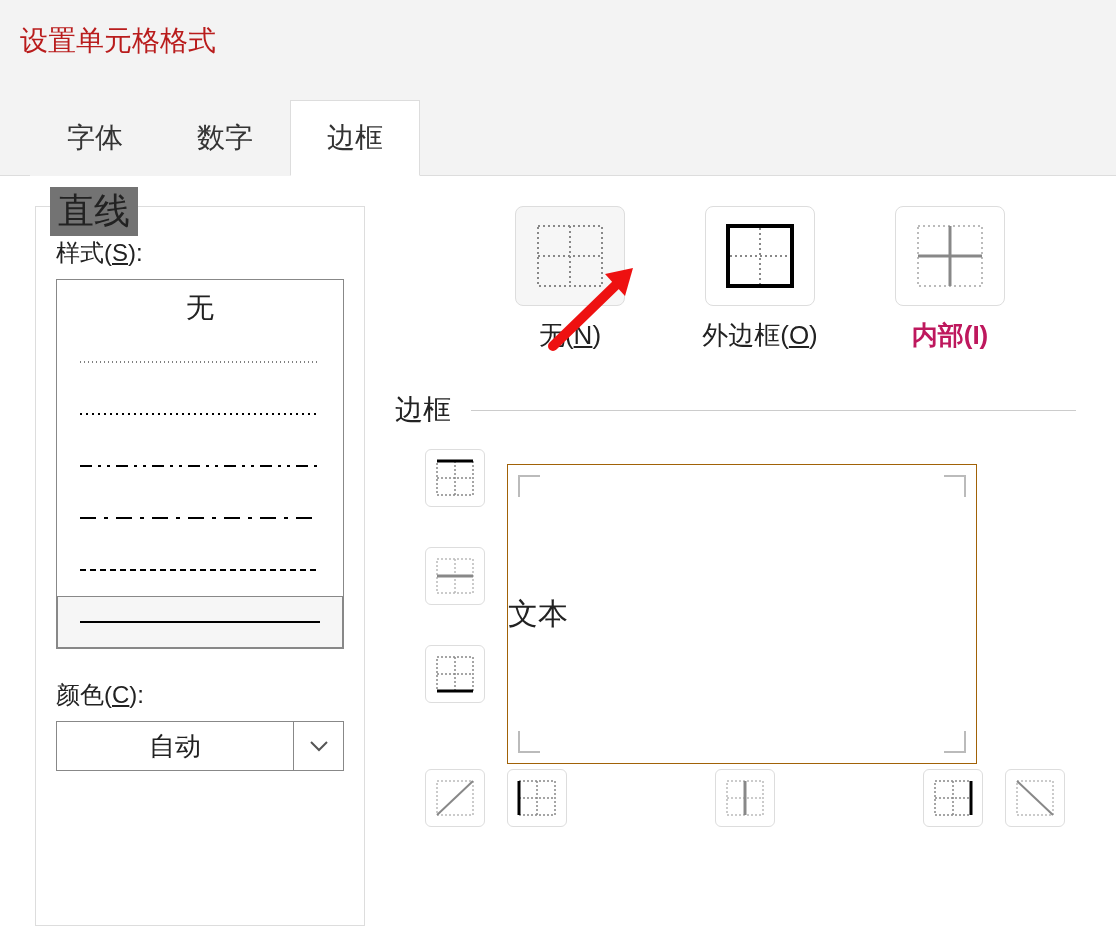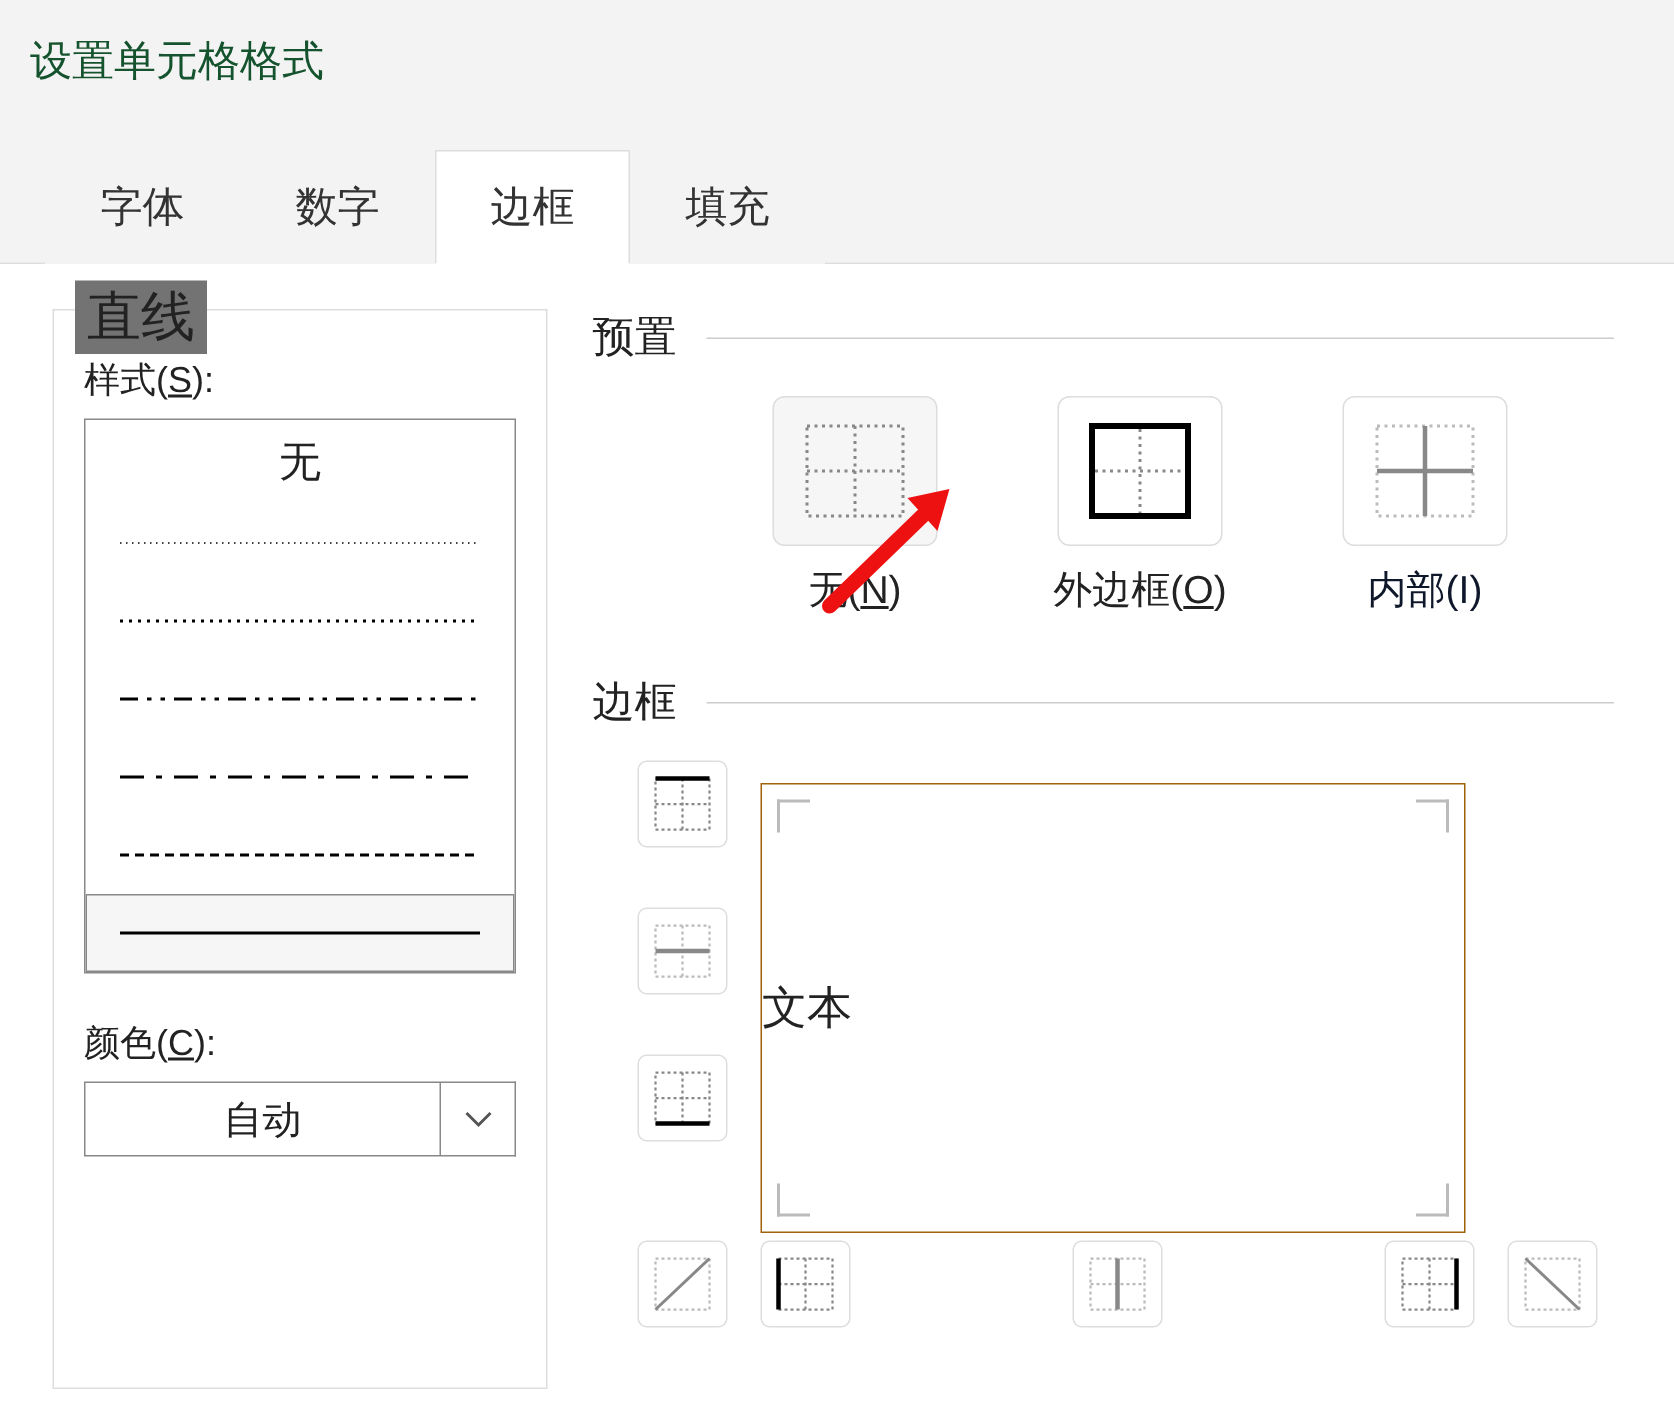--- a/index.html
+++ b/index.html
@@ -12,21 +12,21 @@
   }
   .dialog {
     width: 1116px;
     height: 946px;
     background: #f3f3f3;
     padding: 0;
   }
   .dialog-title {
     padding: 22px 20px 10px 20px;
     font-size: 28px;
-    color: #14532d;
+    color: #b91c1c;
   }
   .tabs {
     display: flex;
     margin: 30px 0 0 30px;
   }
   .tab {
     padding: 18px 36px;
     font-size: 28px;
     color: #333;
     background: #f3f3f3;
@@ -155,21 +155,21 @@
     justify-content: center;
     cursor: pointer;
   }
   .preset-btn.selected {
     background: #f6f6f6;
   }
   .preset-label {
     margin-top: 12px;
     font-size: 26px;
   }
-  .gray-label { color: #0f172a; }
+  .gray-label { color: #be185d; font-weight: bold; }
 
   
   .border-area {
     position: relative;
     margin-top: 10px;
   }
   .border-btns-left {
     display: flex;
     flex-direction: column;
     gap: 40px;
@@ -236,21 +236,20 @@
 </head>
 <body>
 
 <div class="dialog">
   <div class="dialog-title">设置单元格格式</div>
 
   <div class="tabs">
     <div class="tab">字体</div>
     <div class="tab">数字</div>
     <div class="tab active">边框</div>
-    <div class="tab">填充</div>
   </div>
 
   <div class="content">
 
     <div class="left-panel">
       <div class="section-label">直线</div>
 
       <div class="group-title">
         样式(<span class="underline">S</span>):
       </div>
@@ -297,24 +296,20 @@
         <div class="color-dd-btn">
           <svg width="18" height="12">
               <polyline points="1,2 9,10 17,2" fill="none" stroke="#555" stroke-width="2"></polyline>
             </svg>
         </div>
       </div>
     </div>
 
     <div class="right-panel">
 
-      <div class="right-section-header">
-        <span>预置</span>
-        <div class="hr"></div>
-      </div>
 
       <div class="presets">
 
         <svg class="arrow" width="90" height="90">
           <defs></defs>
           <polygon points="60,8 88,2 80,30" fill="#e11"></polygon>
           <line x1="74" y1="16" x2="8" y2="80" stroke="#e11" stroke-width="10" stroke-linecap="round"></line>
         </svg>
 
         <div class="preset-wrap">

